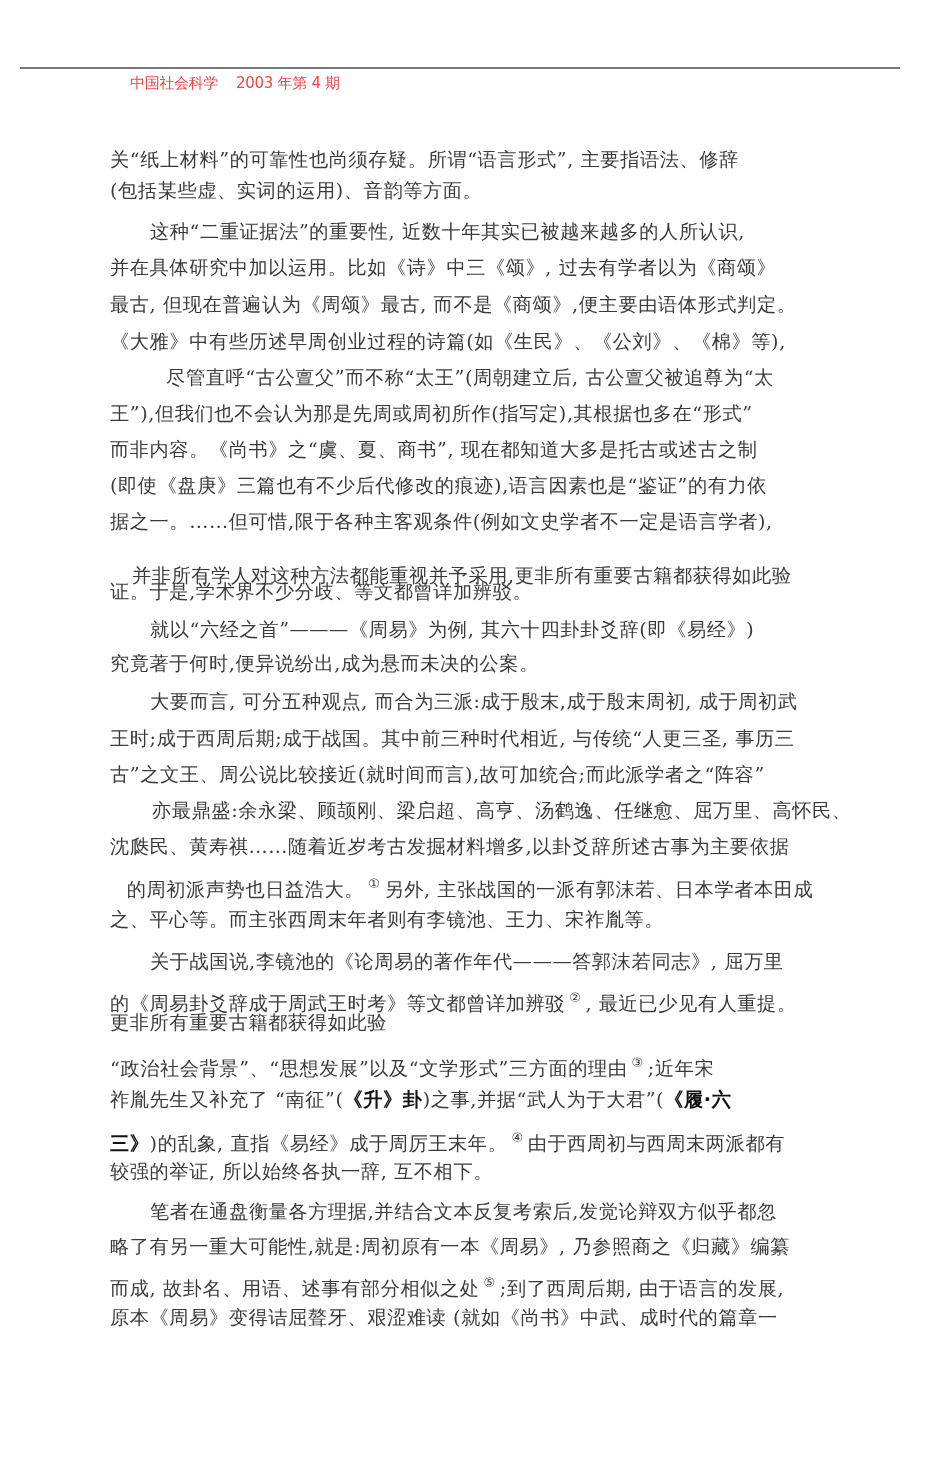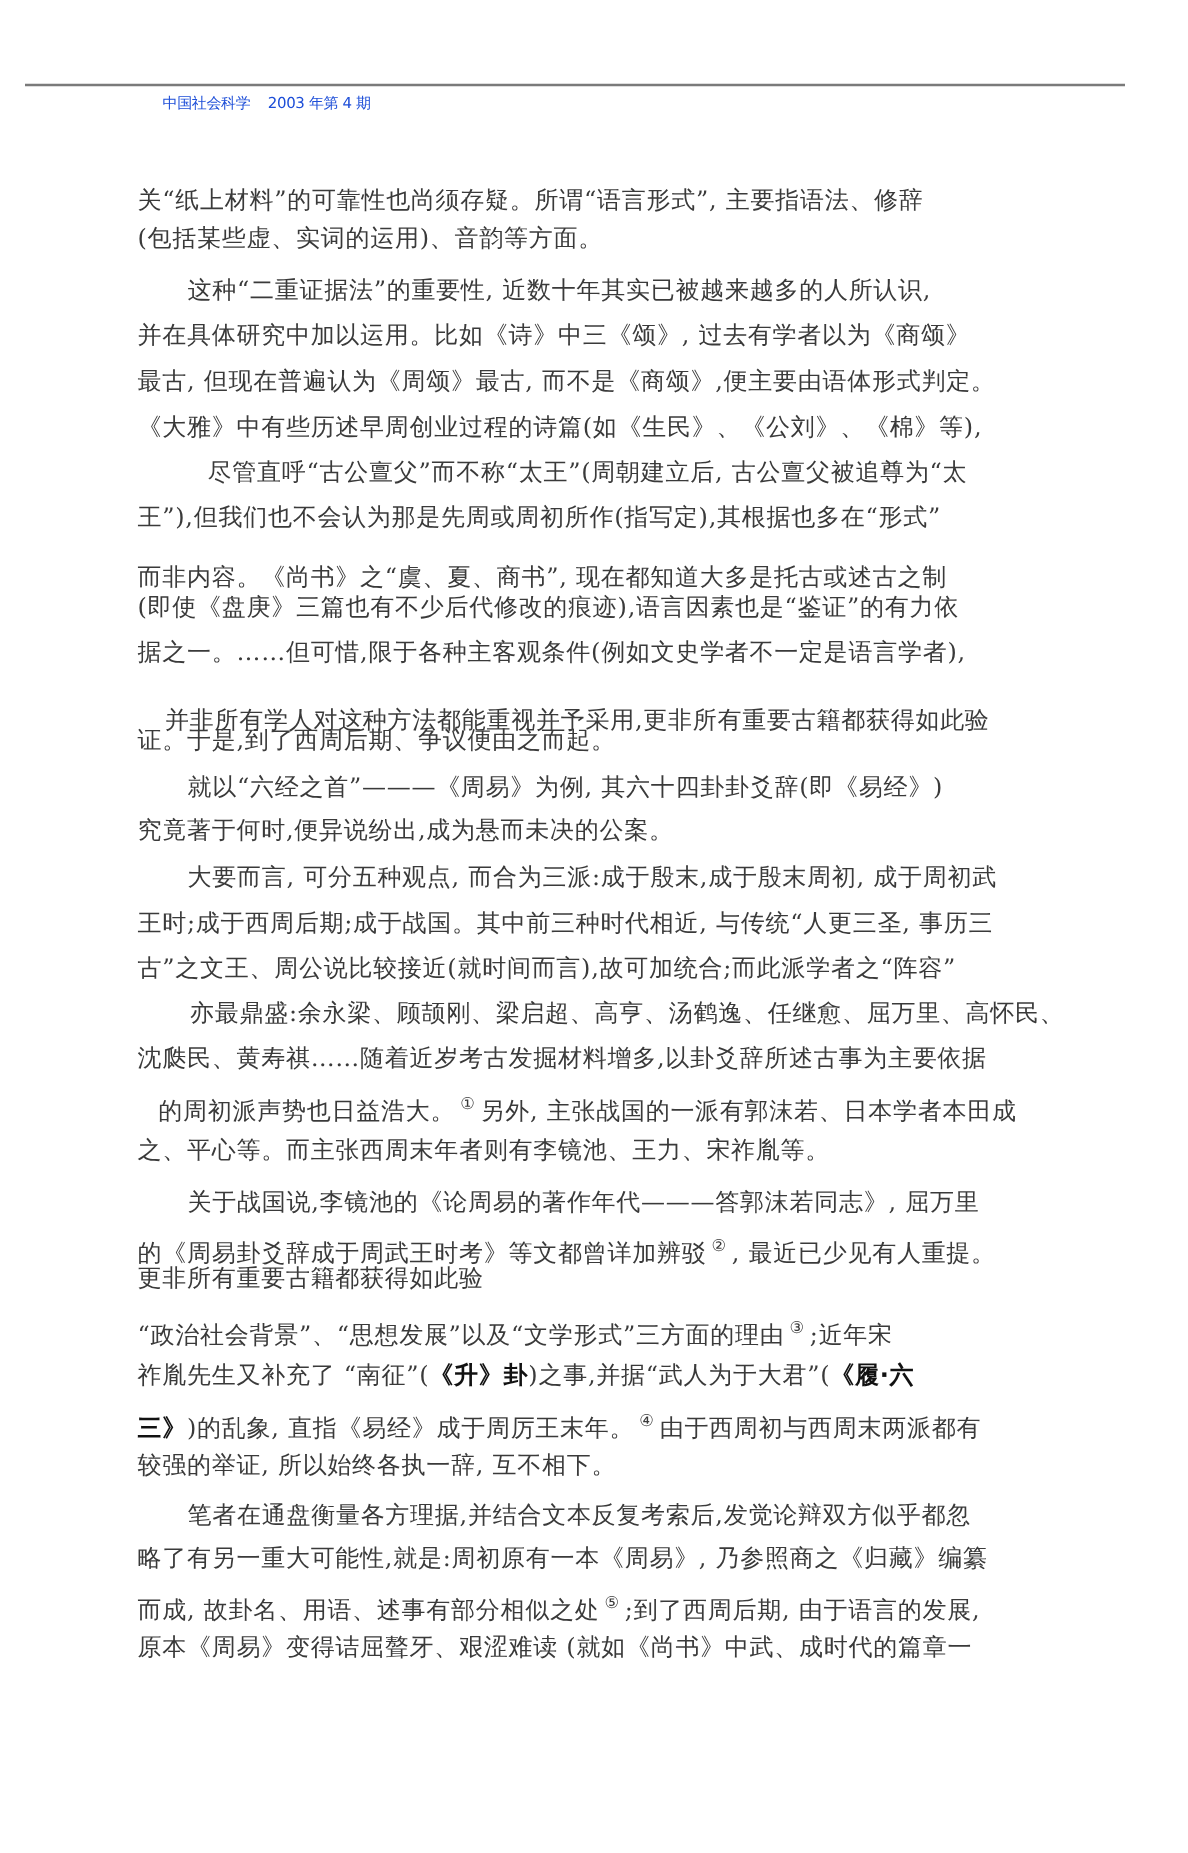--- a/index.html
+++ b/index.html
@@ -1,20 +1,20 @@
 <!DOCTYPE html>
 <html><head>
 <meta charset="utf-8">
 <style>
   html, body { margin:0; padding:0; background:#ffffff; }
   body { width:950px; height:1482px; position:relative; overflow:hidden;
          font-family:"DejaVu Serif","Liberation Serif",serif; color:#333333; }
   .rule { position:absolute; left:20px; top:67px; width:880px; height:2px; background:#7a7a7a; }
   .running-head { position:absolute; left:130px; top:74px; font-family:"DejaVu Sans","Liberation Sans",sans-serif;
-                  font-size:12px; color:#1d4ed8; white-space:pre; letter-spacing:-0.3px; }
+                  font-size:15px; color:#ef4444; white-space:pre; letter-spacing:-0.3px; }
   .line { position:absolute; left:110px; width:720px; font-size:19.2px; line-height:26px; white-space:nowrap;
           letter-spacing:0.6px; color:#3a3a3a; }
   .line.indent { left:150px; }
   .sup { font-size:13px; vertical-align:8px; margin:0 4px; font-family:"DejaVu Sans",sans-serif; }
   .bold { font-weight:bold; color:#111; font-family:"DejaVu Sans",sans-serif;margin-top:24px; }
 </style>
 </head>
 <body>
 
 <div class="rule"></div>
@@ -22,25 +22,25 @@
 
 <div id="body-text">
     <div class="line" style="top: 147px;"><span>关“纸上材料”的可靠性也尚须存疑。所谓“语言形式”, 主要指语法、修辞</span></div>
     <div class="line" style="top: 178px;"><span>(包括某些虚、实词的运用)、音韵等方面。</span></div>
     <div class="line indent" style="top: 219px;"><span>这种“二重证据法”的重要性, 近数十年其实已被越来越多的人所认识,</span></div>
     <div class="line" style="top: 255px;"><span>并在具体研究中加以运用。比如《诗》中三《颂》, 过去有学者以为《商颂》</span></div>
     <div class="line" style="top: 292px;"><span>最古, 但现在普遍认为《周颂》最古, 而不是《商颂》,便主要由语体形式判定。</span></div>
     <div class="line" style="top: 329px;"><span>《大雅》中有些历述早周创业过程的诗篇(如《生民》、《公刘》、《棉》等),</span></div>
     <div class="line" style="top: 365px; text-align: center;"><span>尽管直呼“古公亶父”而不称“太王”(周朝建立后, 古公亶父被追尊为“太</span></div>
     <div class="line" style="top: 401px;"><span>王”),但我们也不会认为那是先周或周初所作(指写定),其根据也多在“形式”</span></div>
-    <div class="line" style="top: 437px; margin-top: 12px;"><span>而非内容。《尚书》之“虞、夏、商书”, 现在都知道大多是托古或述古之制</span></div>
+    <div class="line" style="top: 437px;"><span>而非内容。《尚书》之“虞、夏、商书”, 现在都知道大多是托古或述古之制</span></div>
     <div class="line" style="top: 473px;"><span>(即使《盘庚》三篇也有不少后代修改的痕迹),语言因素也是“鉴证”的有力依</span></div>
     <div class="line" style="top: 509px;"><span>据之一。……但可惜,限于各种主客观条件(例如文史学者不一定是语言学者),</span></div>
     <div class="line" style="top: 563px; margin-left: 22px;"><span>并非所有学人对这种方法都能重视并予采用,更非所有重要古籍都获得如此验</span></div>
-    <div class="line" style="top: 579px;"><span>证。于是,到了西周后期、争议便由之而起。</span></div>
+    <div class="line" style="top: 579px;"><span>证。于是,学术界不少分歧、等文都曾详加辨驳。</span></div>
     <div class="line indent" style="top: 617px;"><span>就以“六经之首”———《周易》为例, 其六十四卦卦爻辞(即《易经》)</span></div>
     <div class="line" style="top: 651px;"><span>究竟著于何时,便异说纷出,成为悬而未决的公案。</span></div>
     <div class="line indent" style="top: 689px;"><span>大要而言, 可分五种观点, 而合为三派:成于殷末,成于殷末周初, 成于周初武</span></div>
     <div class="line" style="top: 726px;"><span>王时;成于西周后期;成于战国。其中前三种时代相近, 与传统“人更三圣, 事历三</span></div>
     <div class="line" style="top: 762px;"><span>古”之文王、周公说比较接近(就时间而言),故可加统合;而此派学者之“阵容”</span></div>
     <div class="line" style="top: 798px; margin-left: 42px;"><span>亦最鼎盛:余永梁、顾颉刚、梁启超、高亨、汤鹤逸、任继愈、屈万里、高怀民、</span></div>
     <div class="line" style="top: 834px;"><span>沈瓞民、黄寿祺……随着近岁考古发掘材料增多,以卦爻辞所述古事为主要依据</span></div>
     <div class="line" style="top: 871px; text-align: center;"><span>的周初派声势也日益浩大。</span><span class="sup">①</span><span>另外, 主张战国的一派有郭沫若、日本学者本田成</span></div>
     <div class="line" style="top: 907px;"><span>之、平心等。而主张西周末年者则有李镜池、王力、宋祚胤等。</span></div>
     <div class="line indent" style="top: 949px;"><span>关于战国说,李镜池的《论周易的著作年代———答郭沫若同志》, 屈万里</span></div>

